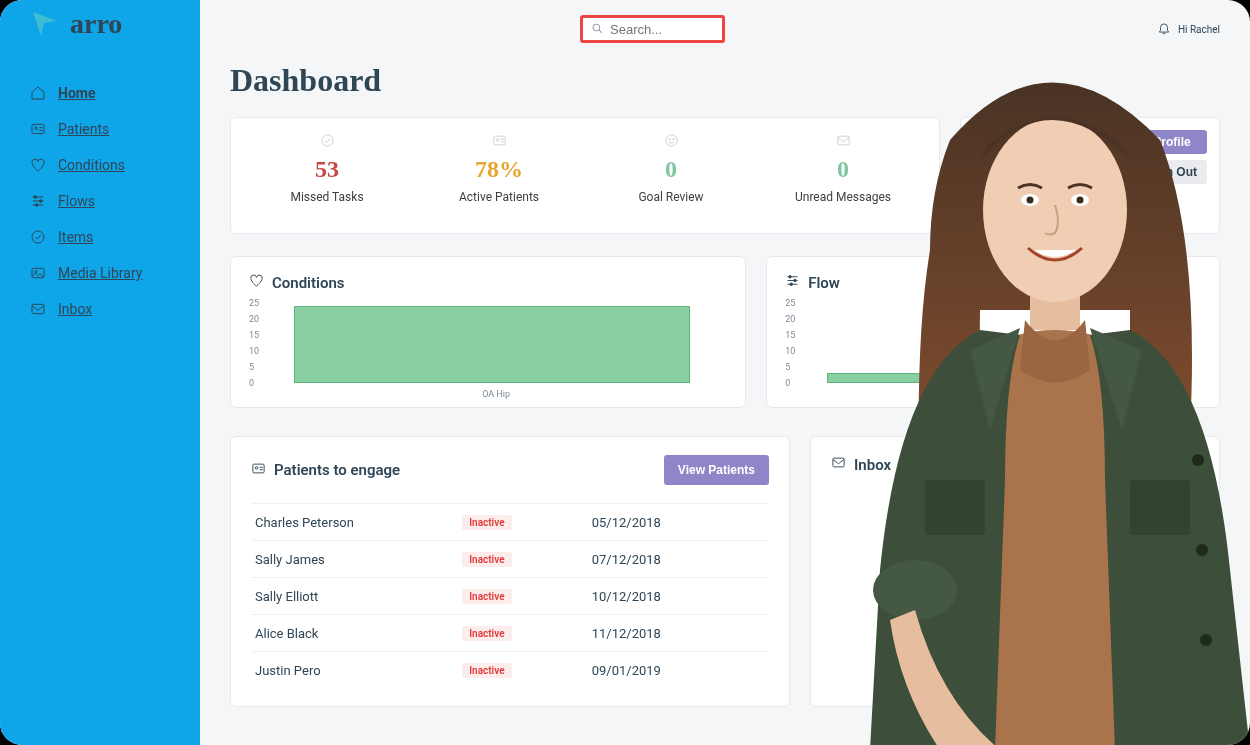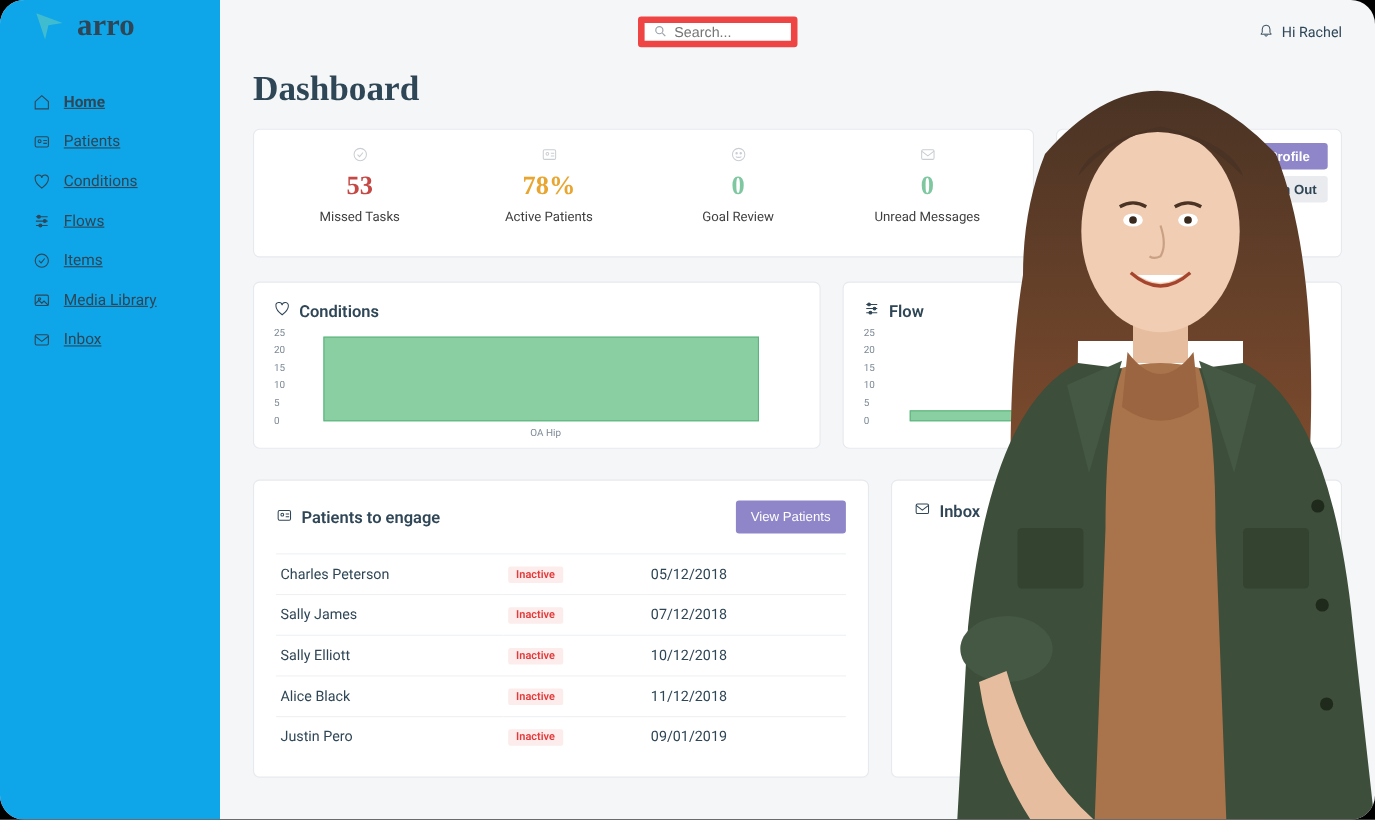--- a/index.html
+++ b/index.html
@@ -19,24 +19,24 @@
   .sidebar-footer { margin-top:auto; padding:0 0 0 48px; display:flex; align-items:center; gap:8px; }
   .hcs-mark { width:22px; height:22px; border-radius:50%; background:
     repeating-linear-gradient(45deg,#7fc7a0 0 2px,transparent 2px 4px),
     repeating-linear-gradient(-45deg,#7fc7a0 0 2px,transparent 2px 4px);
     background-color:#fff; }
   .hcs-text { font-family: Georgia, serif; font-size:22px; font-weight:700; color:#2f4656; }
 
   
   .main { flex:1; position:relative; padding:0 30px 20px 30px; overflow:hidden; }
   .topbar { height:58px; display:flex; align-items:center; }
-  .search { margin-left:350px; width:145px; height:28px; border:6px solid #ef4444; border-radius:3px; background:#fff; display:flex; align-items:center; padding:0 8px; gap:6px; }
+  .search { margin-left:350px; width:145px; height:28px; border:3px solid #ef4444; border-radius:3px; background:#fff; display:flex; align-items:center; padding:0 8px; gap:6px; }
   .search input { border:none; outline:none; font-size:13px; width:100%; color:#8a95a1; background:transparent; }
   .search-icon svg { width:13px; height:13px; stroke:#9aa3ad; fill:none; stroke-width:2; }
-  .user-chip { margin-left:auto; display:flex; align-items:flex-end; gap:7px; color:#2f4656; font-size:13px; }
+  .user-chip { margin-left:auto; display:flex; align-items:center; gap:7px; color:#2f4656; font-size:10px; }
   .bell-icon svg { width:14px; height:14px; stroke:#2f4656; fill:none; stroke-width:1.5; }
 
   h1.page-title { font-family: Georgia, 'Times New Roman', serif; font-size:32px; font-weight:700; color:#2f4656; margin:4px 0 18px 0; }
 
   .row { display:flex; gap:20px; }
 
   .card { background:#fff; border:1px solid #e6e9ee; border-radius:6px; }
 
   
   .stats-card { flex:1; display:flex; padding:15px 10px 18px 10px; }
@@ -67,21 +67,21 @@
   .chart-area { position:relative; height:95px; margin-left:22px; margin-right:6px; }
   .chart-bar { position:absolute; bottom:14px; border:1px solid #5eb47e; background:#89cfa2; }
   .y-tick { position:absolute; left:-22px; font-size:9px; color:#7d8a97; transform:translateY(-50%); }
   .x-tick { position:absolute; bottom:-2px; font-size:9px; color:#7d8a97; transform:translateX(-50%); }
 
   
   .row-lower { margin-top:28px; }
   .engage-card { flex:1; padding:18px 20px; }
   .engage-head { display:flex; align-items:center; }
   .engage-head .card-head { margin-bottom:0; }
-  .btn-view { margin-left:auto; background:#8e86c8; color:#fff; font-size:12px; font-weight:400; padding:8px 14px; border:none; border-radius:3px; cursor:pointer; }
+  .btn-view { margin-left:auto; background:#8e86c8; color:#fff; font-size:12px; font-weight:700; padding:8px 14px; border:none; border-radius:3px; cursor:pointer; }
   table.patients { width:100%; border-collapse:collapse; margin-top:18px; }
   table.patients td { padding:10px 4px; font-size:13px; color:#2f4656; border-top:1px solid #eef1f4; }
   .badge-inactive { display:inline-block; background:#fdecec; color:#e23a3a; font-size:10px; font-weight:600; padding:2px 7px; border-radius:2px; }
   .inbox-card { width:410px; padding:18px 20px; }
 
   
   .person { position:absolute; right:-20px; bottom:-5px; width:440px; height:700px; pointer-events:none; }
 </style>
 </head>
 <body>

